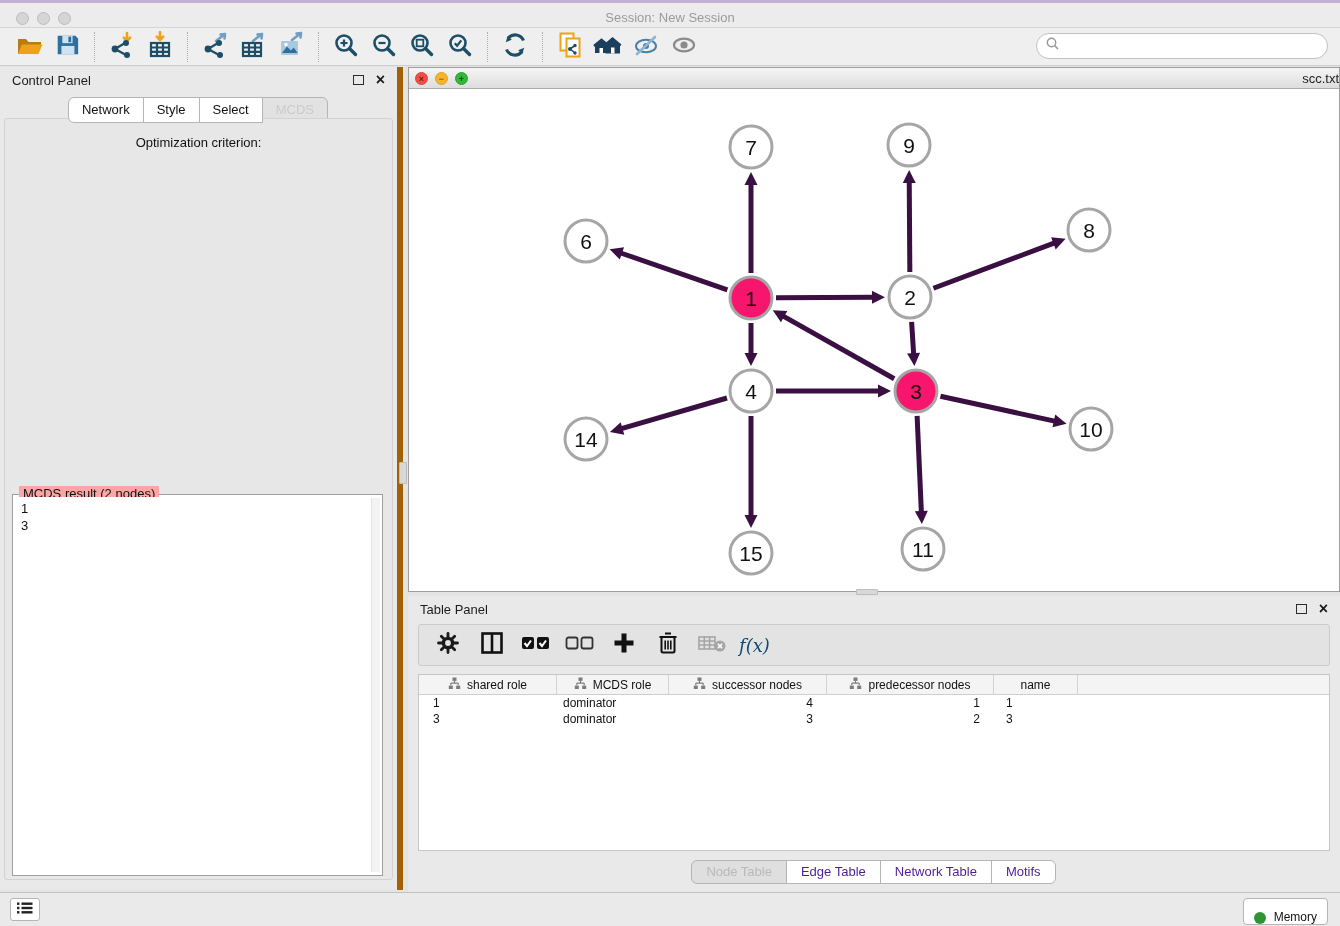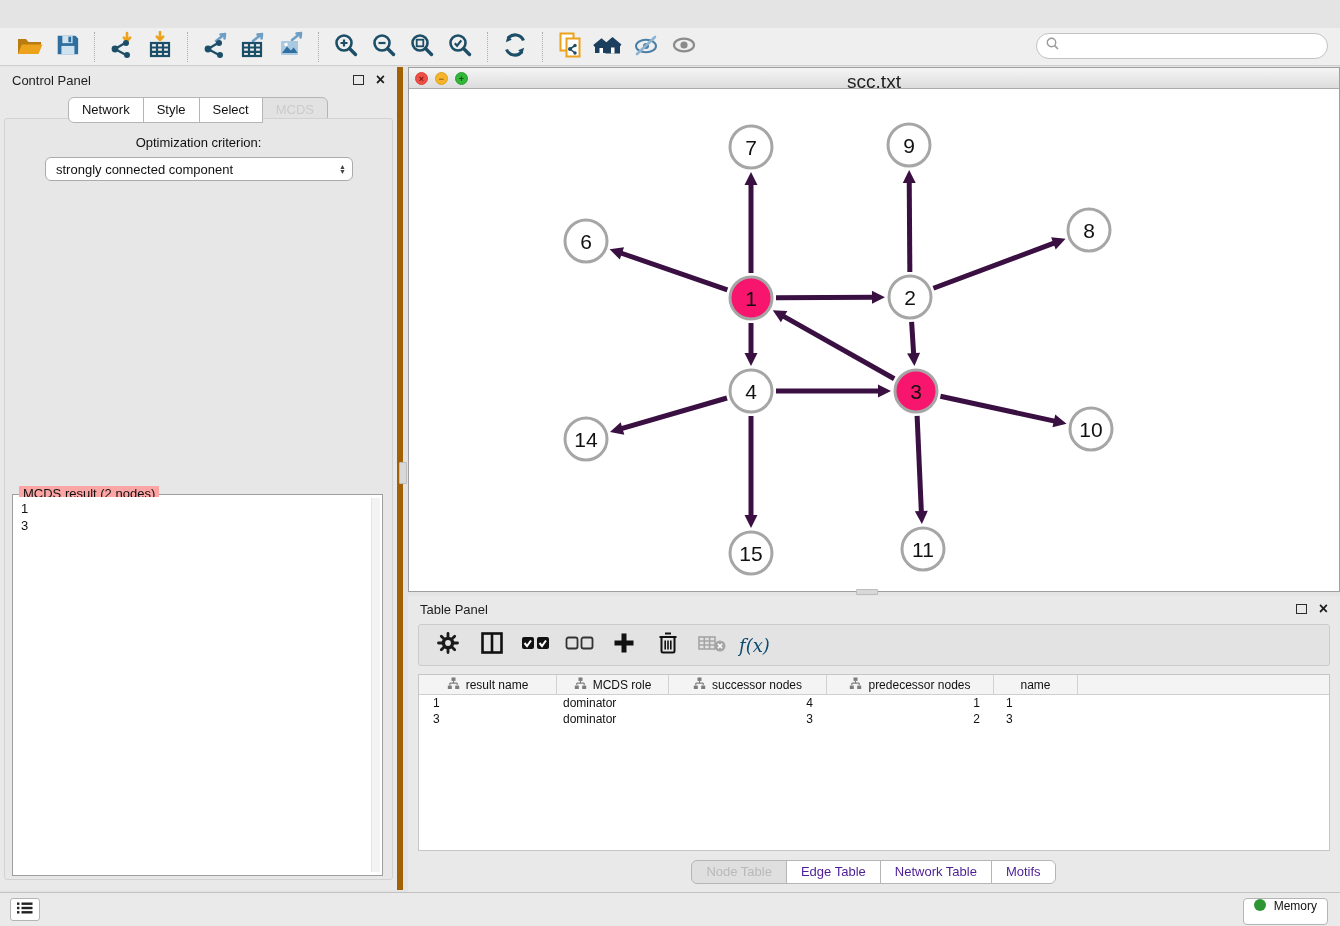--- a/index.html
+++ b/index.html
@@ -60,21 +60,21 @@
   .net-window { position:absolute; left:408px; top:67px; width:932px; height:525px;
       border:1px solid #9f9f9f; background:#fff; }
   .net-titlebar { position:absolute; left:0; right:0; top:0; height:21px;
       background:linear-gradient(#f5f5f5,#dddddd); border-bottom:1px solid #ababab; }
   .net-traffic { position:absolute; left:6px; top:4px; display:flex; gap:7px; }
   .tl { width:13px; height:13px; border-radius:50%; font-size:9px; font-weight:bold;
       display:flex; align-items:center; justify-content:center; cursor:pointer; }
   .tl.red { background:#ee5048; border:1px solid #d8443c; color:#7e150e; }
   .tl.yellow { background:#f6b42c; border:1px solid #dfa023; color:#90590a; }
   .tl.green { background:#33b63a; border:1px solid #2aa02f; color:#0d5a11; }
-  .net-title { position:absolute; left:0; right:0; top:3px; text-align:center; font-size:19px; color:#222; }
+  .net-title { position:absolute; left:0; right:0; top:3px; text-align:right; font-size:13px; color:#222; }
   .net-canvas { position:absolute; left:0; right:0; top:21px; bottom:0; background:#fff; overflow:hidden; }
   .net-canvas svg { position:absolute; left:0; top:0; }
 
   
   .table-panel { position:absolute; left:408px; top:596px; width:932px; height:296px; background:#e9e9e9; }
   .tp-toolbar { position:absolute; left:10px; right:10px; top:28px; height:42px; background:#e3e3e3;
       border:1px solid #cbcbcb; border-radius:3px; display:flex; align-items:center; padding-left:12px; gap:10px; }
   .tp-btn { width:34px; height:34px; display:flex; align-items:center; justify-content:center; cursor:pointer; }
   .fx-label { font-family:"DejaVu Serif", serif; font-style:italic; font-size:18px; color:#0c4a6e; cursor:default; }
   .grid { position:absolute; left:10px; right:10px; top:78px; height:177px; background:#fff;
@@ -93,34 +93,42 @@
   .tp-tab:first-child { border-radius:6px 0 0 6px; }
   .tp-tab:last-child { border-radius:0 6px 6px 0; }
   .tp-tab.selected { background:#dfdfdf; color:#b9b9b9; }
 
   
   .statusbar { position:absolute; left:0; top:892px; width:1340px; height:34px; background:#eaeaea;
       border-top:1px solid #c2c2c2; }
   .list-btn { position:absolute; left:10px; top:5px; width:30px; height:23px; background:#fff;
       border:1px solid #b5b5b5; border-radius:3px; display:flex; align-items:center; justify-content:center; cursor:pointer; }
   .memory-btn { position:absolute; right:12px; top:5px; height:27px; background:#fff; border:1px solid #b5b5b5;
-      border-radius:4px; display:flex; align-items:flex-start; gap:8px; padding:0 10px; cursor:pointer; }
+      border-radius:4px; display:flex; align-items:flex-end; gap:8px; padding:0 10px; cursor:pointer; }
   .memory-dot { width:12px; height:12px; border-radius:50%; background:#2d9632; }
   .memory-label { font-size:12px; color:#111; }
 
   .vsplit-handle { position:absolute; left:399px; top:462px; width:8px; height:22px; background:#d8d8d8;
       border:1px solid #bdbdbd; border-radius:1px; }
   .hsplit-handle { position:absolute; left:856px; top:589px; width:22px; height:6px; background:#d8d8d8;
       border:1px solid #bdbdbd; border-radius:1px; }
 </style>
 </head>
 <body>
 
 <div id="app">
 
+  <div class="titlebar">
+    <div class="traffic">
+      <div class="dot"></div>
+      <div class="dot"></div>
+      <div class="dot"></div>
+    </div>
+    <div class="win-title">Session: New Session</div>
+  </div>
 
   <div class="toolbar">
     <div class="tb-btn">
       <span><svg width="28" height="26" viewBox="0 0 28 26">
             <path d="M3 7h8l2.5 3H26v3H10.5L6.5 22H3z" fill="#b97c10"></path>
             <path d="M6.8 12.5H27.5l-4 9.5H3z" fill="#ECA21B"></path>
           </svg></span>
     </div>
     <div class="tb-btn">
       <span><svg width="26" height="26" viewBox="0 0 28 28">
@@ -263,27 +271,20 @@
       <div class="close-icon">×</div>
     </div>
     <div class="cp-tabs">
       <div class="cp-tab">Network</div>
       <div class="cp-tab">Style</div>
       <div class="cp-tab">Select</div>
       <div class="cp-tab selected">MCDS</div>
     </div>
     <div class="cp-content"></div>
     <div class="opt-label">Optimization criterion:</div>
-    <div class="select-box">
-      <span class="val">strongly connected component</span>
-      <span class="spinner">
-          <span>▲</span>
-          <span>▼</span>
-        </span>
-    </div>
     <div class="result-box">
       <div class="result-legend">MCDS result (2 nodes)</div>
       <div class="result-area">
         <div class="result-line">1</div>
         <div class="result-line">3</div>
       </div>
       <div class="result-scroll"></div>
     </div>
   </div>
 
@@ -417,21 +418,21 @@
 
     <div class="grid">
       <div class="grid-header">
         <div class="gh-cell w0 center">
           <span><svg width="13" height="13" viewBox="0 0 13 13">
                 <rect x="4.5" y="0.5" width="4" height="3.4" fill="#7c7c7c"></rect>
                 <path d="M6.5 3.9v2.2M2.8 6.1h7.4M2.8 6.1v2.2M10.2 6.1v2.2" stroke="#7c7c7c" stroke-width="1.1" fill="none"></path>
                 <rect x="0.8" y="8.6" width="4" height="3.4" fill="#7c7c7c"></rect>
                 <rect x="8.2" y="8.6" width="4" height="3.4" fill="#7c7c7c"></rect>
               </svg></span>
-          <span>result name</span>
+          <span>shared role</span>
         </div>
         <div class="gh-cell w1 center">
           <span><svg width="13" height="13" viewBox="0 0 13 13">
                 <rect x="4.5" y="0.5" width="4" height="3.4" fill="#7c7c7c"></rect>
                 <path d="M6.5 3.9v2.2M2.8 6.1h7.4M2.8 6.1v2.2M10.2 6.1v2.2" stroke="#7c7c7c" stroke-width="1.1" fill="none"></path>
                 <rect x="0.8" y="8.6" width="4" height="3.4" fill="#7c7c7c"></rect>
                 <rect x="8.2" y="8.6" width="4" height="3.4" fill="#7c7c7c"></rect>
               </svg></span>
           <span>MCDS role</span>
         </div>

